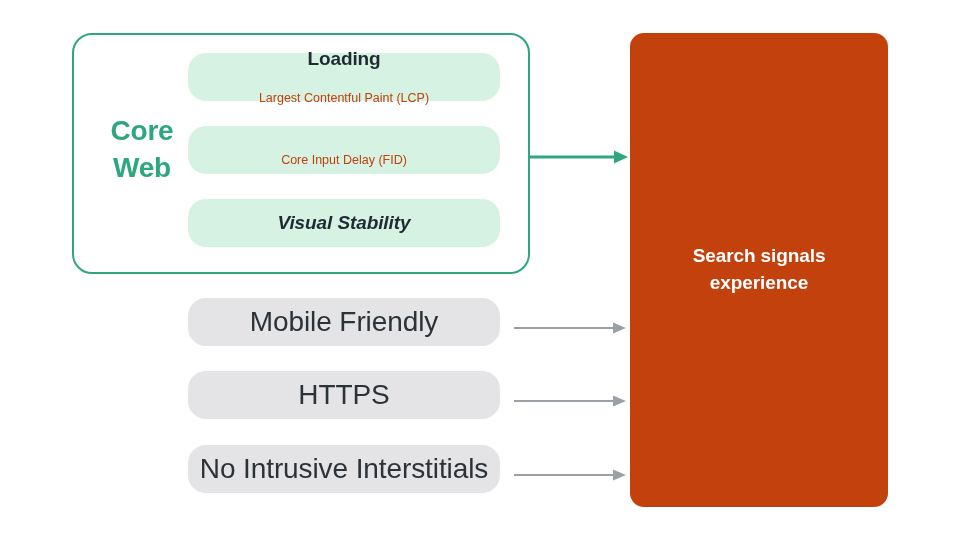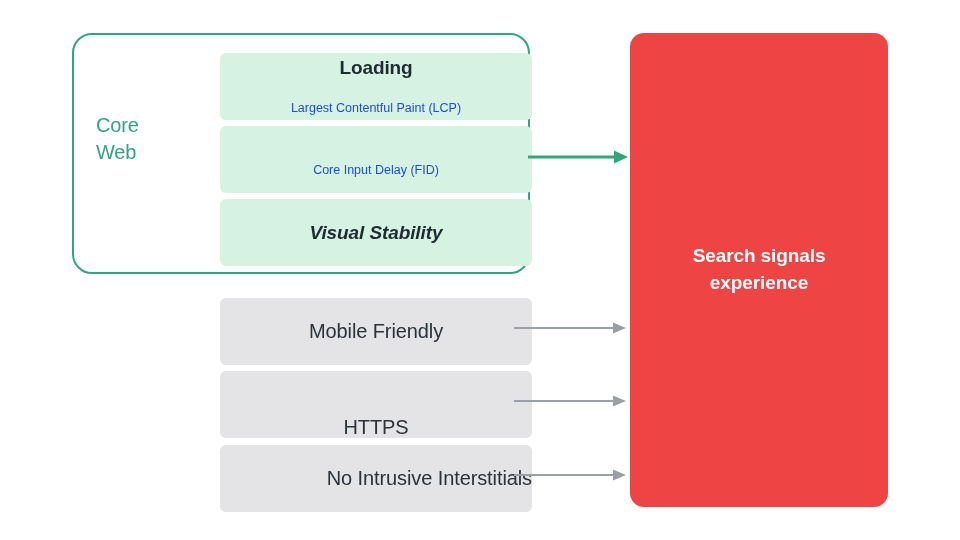--- a/index.html
+++ b/index.html
@@ -30,82 +30,82 @@
     border: 2px solid #2FA77C;
     border-radius: 20px;
     background: #ffffff;
   }
 
   .cwv-label {
     position: absolute;
     left: 96px;
     top: 112px;
     width: 92px;
-    text-align: left;
+    text-align: center;
     color: #2FA77C;
-    font-size: 20px;
-    font-weight: normal;
+    font-size: 28px;
+    font-weight: bold;
     line-height: 1.33;
     letter-spacing: -0.2px;
   }
   .cwv-label span { display: block; }
 
   
   .pill {
     position: absolute;
-    left: 220px;
+    left: 188px;
     width: 312px;
-    height: 67px;
-    border-radius: 6px;
+    height: 48px;
+    border-radius: 18px;
     box-sizing: border-box;
     display: flex;
     flex-direction: column;
     align-items: center;
     justify-content: center;
   }
   .pill-mint { background: #D6F2E2; }
   .pill-gray { background: #E4E4E6; }
 
   .pill-title {
     color: #1F2A33;
     font-size: 19px;
     font-weight: bold;
     line-height: 1.12;
     letter-spacing: -0.1px;
   }
   .pill-sub {
-    color: #1d4ed8;
+    color: #c2410c;
     font-size: 12.5px;
     font-weight: normal;
     line-height: 1.3;
     margin-top: 21px;
     letter-spacing: 0px;
   }
   .pill-gray .pill-title {
     font-weight: normal;
-    font-size: 20px;
+    font-size: 28px;
     color: #2B3238;
   }
 
   #pill-loading       { top: 53px; }
   #pill-interactivity { top: 126px; }
   #pill-visual        { top: 199px; font-style: italic; }
   #pill-mobile        { top: 298px; }
-  #pill-https         { top: 371px; justify-content: flex-end; }
-  #pill-interstitials { top: 445px; align-items: flex-end; }
+  #pill-https         { top: 371px; }
+  #pill-interstitials { top: 445px; }
 
   
   .blue-panel {
     position: absolute;
     left: 630px;
     top: 33px;
     width: 258px;
     height: 474px;
     border-radius: 14px;
-    background: #ef4444;
+    background: #c2410c;
     display: flex;
     align-items: center;
     justify-content: center;
   }
   .blue-panel-text {
     color: #ffffff;
     font-size: 19px;
     font-weight: bold;
     line-height: 1.42;
     text-align: center;

